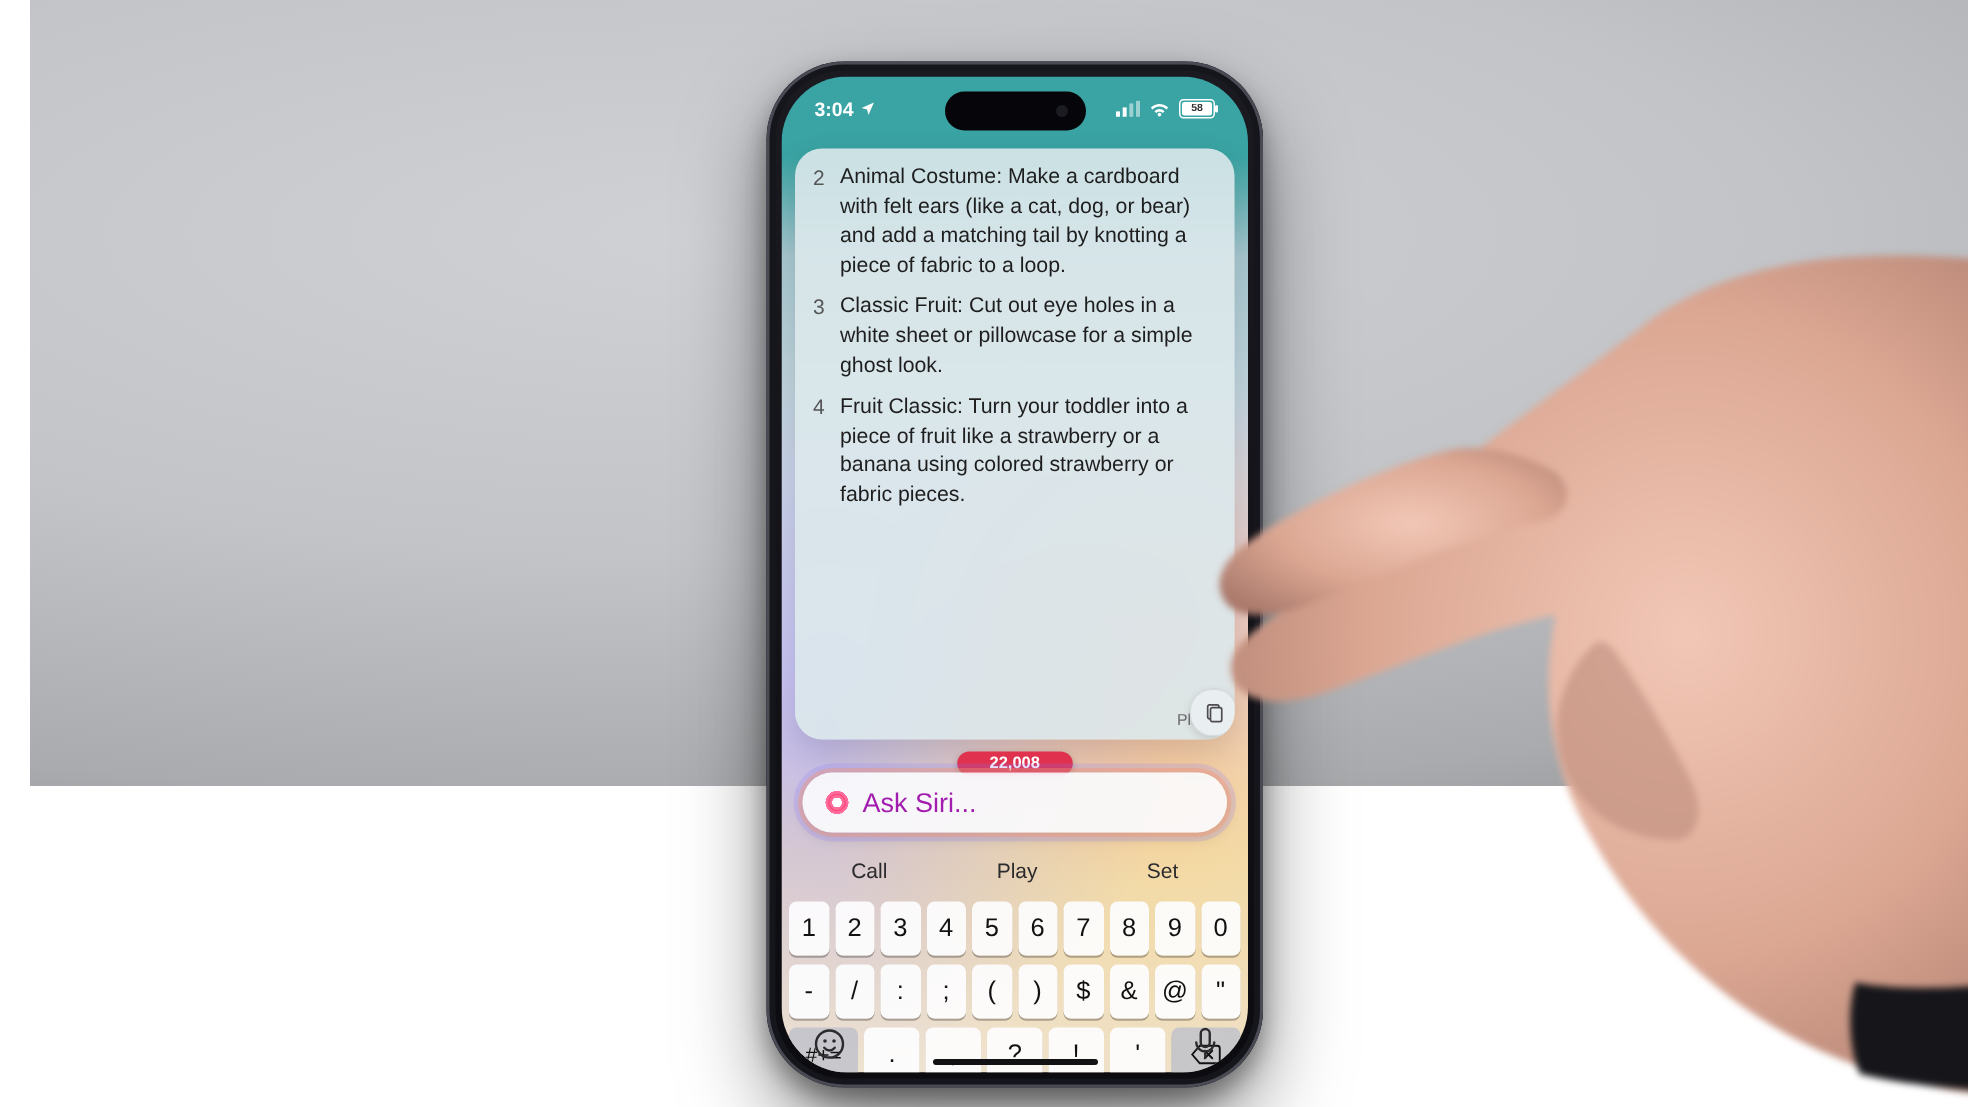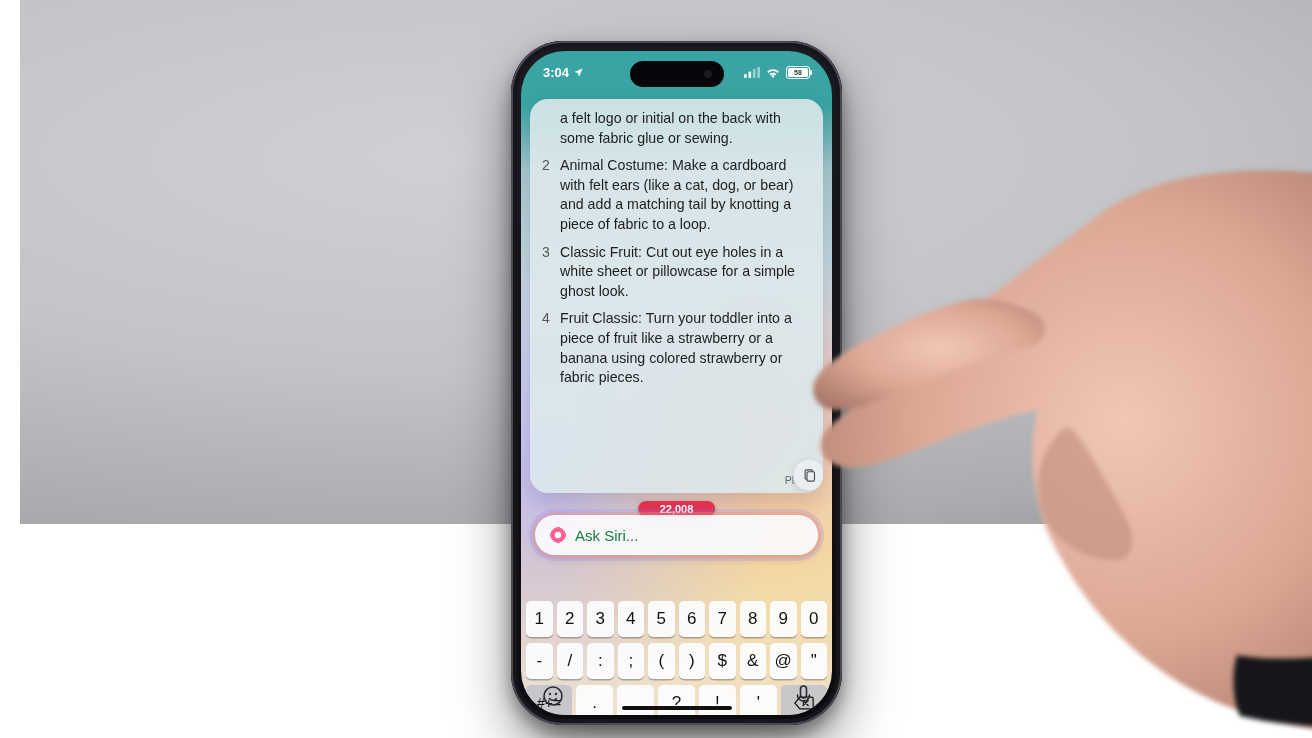--- a/index.html
+++ b/index.html
@@ -144,21 +144,21 @@
   .siri-pill .siri-icon{
     width:18px;height:18px;border-radius:50%;
     background:radial-gradient(circle at 50% 50%, #fff 25%, #ff6b9d 26%, #ff6b9d 60%, transparent 61%);
     position:relative;
   }
   .siri-pill .siri-icon::after{
     content:""; position:absolute; inset:3px; border-radius:50%;
     border:1.5px solid #ff4d7a;
   }
   .siri-pill .inp{
-    flex:1; font-size:15px; color:#15803d;
+    flex:1; font-size:18px; color:#a21caf;
     outline:none; border:none; background:transparent;
   }
 
   
   .suggestions{
     position:absolute; top:514px; left:10px; right:10px; height:30px;
     display:flex; justify-content:space-around; align-items:center;
     font-size:14px; color:#2b2b2e;
   }
   .suggestions div{ padding:0 20px; }
@@ -231,21 +231,20 @@
             <path d="M10 13.5c.9 0 1.6-.7 1.6-1.6S10.9 10.3 10 10.3s-1.6.7-1.6 1.6.7 1.6 1.6 1.6zm-4.3-4.3l1.5 1.5c.8-.8 1.8-1.2 2.8-1.2s2 .4 2.8 1.2l1.5-1.5C12.9 7.8 11.5 7.2 10 7.2S7.1 7.8 5.7 9.2zM2.6 6.1l1.5 1.5C5.7 6 7.8 5.1 10 5.1s4.3.9 5.9 2.5l1.5-1.5C15.3 4 12.7 3 10 3S4.7 4 2.6 6.1z" fill="#fff"></path>
           </svg>
           <div class="battery">
             <div class="fill"></div>
             <span>58</span>
           </div>
         </div>
       </div>
 
       <div class="card">
-        <div class="lead">a felt logo or initial on the back with some fabric glue or sewing.</div>
         <ul class="ol">
           <li>
             <span class="num">2</span>
             <span class="title">Animal Costume</span><span>: Make a cardboard with felt ears (like a cat, dog, or bear) and add a matching tail by knotting a piece of fabric to a loop.</span>
           </li>
           <li>
             <span class="num">3</span>
             <span class="title">Classic Fruit</span><span>: Cut out eye holes in a white sheet or pillowcase for a simple ghost look.</span>
           </li>
           <li>
@@ -262,20 +261,25 @@
         </div>
       </div>
 
       <div class="pill-badge">22,008</div>
 
       <div class="siri-pill">
         <span class="siri-icon"></span>
         <span class="inp">Ask Siri...</span>
       </div>
 
+      <div class="suggestions">
+        <div>Call</div>
+        <div>Play</div>
+        <div>Set</div>
+      </div>
 
       <div class="kbd">
         <div class="krow" id="krow1">
             <div class="key">1</div>
             <div class="key">2</div>
             <div class="key">3</div>
             <div class="key">4</div>
             <div class="key">5</div>
             <div class="key">6</div>
             <div class="key">7</div>

